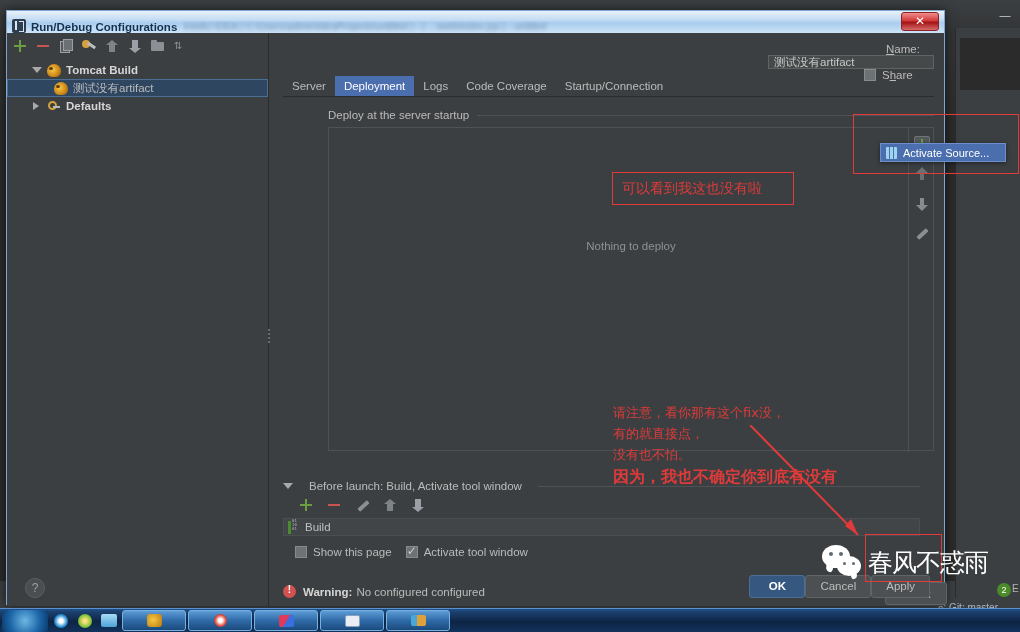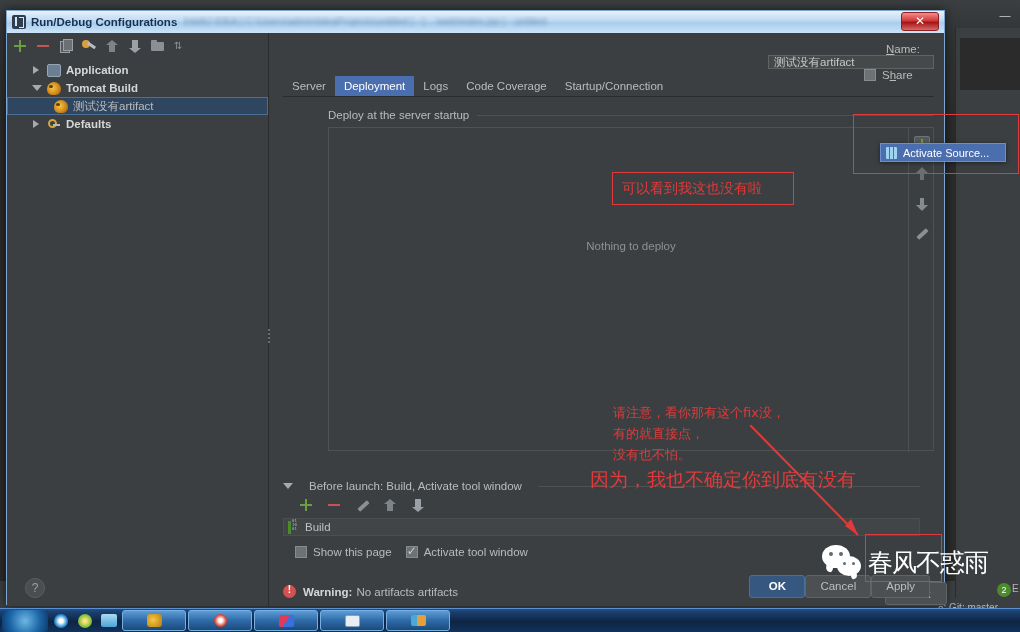--- a/index.html
+++ b/index.html
@@ -69,21 +69,21 @@
   
   .dialog {
     position: absolute; left: 6px; top: 10px; width: 939px; height: 595px;
     background: #3c3f41;
     border: 1px solid #7ea6cf;
     box-shadow: 0 0 10px rgba(0,0,0,.6);
   }
   .titlebar {
     position: relative; height: 22px;
     background: linear-gradient(180deg,#e8f1fb 0%,#c3dcf3 40%,#a9cdee 55%,#cde4f8 100%);
-    display: flex; align-items: center; padding-left: 5px; overflow: hidden;
+    display: flex; align-items: flex-end; padding-left: 5px; overflow: hidden;
   }
   .title-icon {
     width: 14px; height: 14px; margin-right: 5px; flex: 0 0 auto;
     background: #2e3e50; border-radius: 2px; position: relative;
   }
   .title-icon::before {
     content: ""; position: absolute; left: 3px; top: 2px; width: 2px; height: 9px; background: #d8e6f2;
   }
   .title-icon::after {
     content: ""; position: absolute; left: 7px; top: 2px; width: 4px; height: 9px;
@@ -449,25 +449,20 @@
           <div class="tbi ic-minus"></div>
           <div class="tbi ic-copy"></div>
           <div class="tbi ic-wrench"></div>
           <div class="tbi ic-up"></div>
           <div class="tbi ic-down"></div>
           <div class="tbi ic-folder"></div>
           <div class="tbi ic-sort">⇅</div>
         </div>
 
         <div class="tree">
-          <div class="tree-row lvl1">
-            <span class="twisty"></span>
-            <span class="node-ico ico-app"></span>
-            <span class="tree-label bold">Application</span>
-          </div>
 
           <div class="tree-row lvl1">
             <span class="twisty open"></span>
             <span class="node-ico ico-tomcat"></span>
             <span class="tree-label bold">Tomcat Build</span>
           </div>
 
           <div class="tree-row indent2 selected">
             <span class="node-ico ico-tomcat"></span>
             <span class="tree-label">测试没有artifact</span>
@@ -554,21 +549,21 @@
             <div class="chk-item">
               <span class="cb checked"></span>
               <span>Activate tool window</span>
             </div>
           </div>
         </div>
 
         <div class="warn-row">
           <span class="warn-ico"></span>
           <span class="warn-strong">Warning:</span>
-          <span>No artifacts artifacts</span>
+          <span>No configured configured</span>
         </div>
 
       </div>
 
       <div class="fix-btn">
         <span class="bulb"></span>
         <span>Fix</span>
       </div>
 
       <div class="btn-bar">
@@ -586,21 +581,21 @@
   </div>
 
   <div class="redbox" style="left:853px; top:114px; width:166px; height:60px;"></div>
 
   <div class="redbox" style="left:612px; top:172px; width:182px; height:33px;"></div>
   <div class="annot-text" style="left:622px; top:180px; font-size:14px;">可以看到我这也没有啦</div>
 
   <div class="annot-text" style="left:613px; top:404px; font-size:13px;">请注意，看你那有这个fix没，</div>
   <div class="annot-text" style="left:613px; top:425px; font-size:13px;">有的就直接点，</div>
   <div class="annot-text" style="left:613px; top:446px; font-size:13px;">没有也不怕。</div>
-  <div class="annot-text" style="left:590px; top:467px; font-size:19px;">因为，我也不确定你到底有没有</div>
+  <div class="annot-text" style="left:613px; top:467px; font-size:16px;font-weight:bold;">因为，我也不确定你到底有没有</div>
 
   <svg class="red-arrow" width="130" height="115" style="left:750px; top:425px;">
     <line x1="0" y1="0" x2="108" y2="110" stroke="#e03a3a" stroke-width="2"></line>
     <polygon points="108,110 95,101 101,94" fill="#e03a3a"></polygon>
   </svg>
 
   <div class="redbox" style="left:865px; top:534px; width:77px; height:48px;"></div>
 
   <div class="watermark">
     <div class="wechat-logo">

